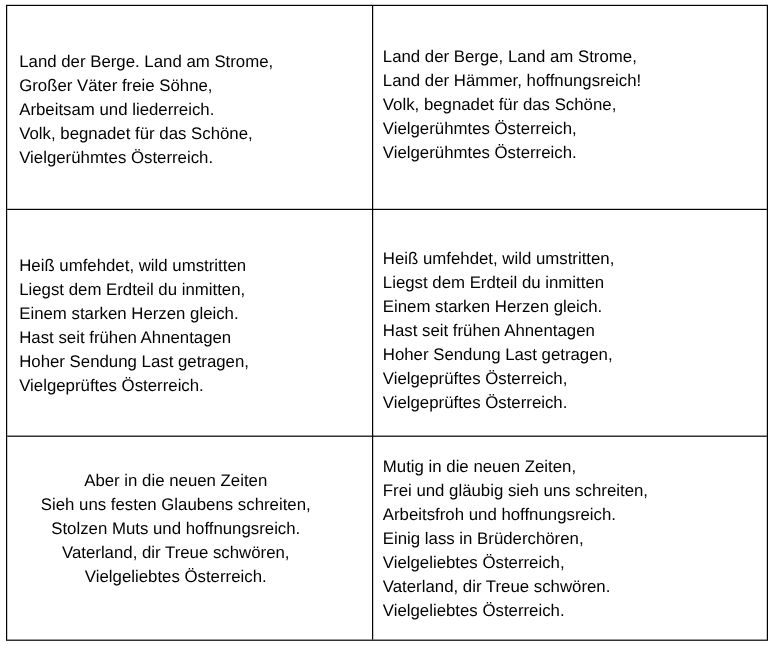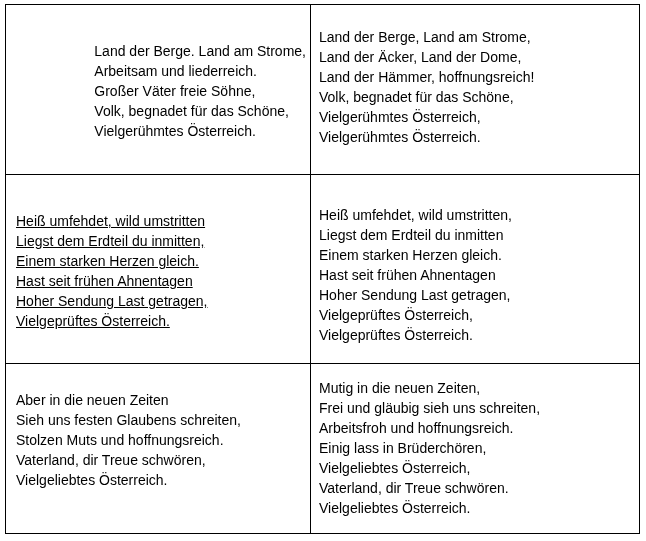--- a/index.html
+++ b/index.html
@@ -14,41 +14,40 @@
     .verse .line { display: block; white-space: nowrap; }
   </style>
 </head>
 <body>
 
 <div class="tbl">
   <div class="vline"></div>
   <div class="hline" style="top:169px"></div>
   <div class="hline" style="top:358px"></div>
 
-  <div class="cell" style="left:10px; top:0; width:290px; height:169px;justify-content:flex-end;">
+  <div class="cell" style="left:10px; top:0; width:290px; height:169px;">
     <div class="verse" style="margin-top:2px">
       <span class="line">Land der Berge. Land am Strome,</span>
+      <span class="line">Großer Väter freie Söhne,</span>
       <span class="line">Arbeitsam und liederreich.</span>
-      <span class="line">Großer Väter freie Söhne,</span>
       <span class="line">Volk, begnadet  für das Schöne,</span>
       <span class="line">Vielgerühmtes Österreich.</span>
     </div>
   </div>
   <div class="cell" style="left:313px; top:0; width:315px; height:169px;">
     <div class="verse" style="margin-top:-6px">
       <span class="line">Land der Berge, Land am Strome,</span>
-      <span class="line">Land der Äcker, Land der Dome,</span>
       <span class="line">Land der Hämmer, hoffnungsreich!</span>
       <span class="line">Volk, begnadet  für das Schöne,</span>
       <span class="line">Vielgerühmtes Österreich,</span>
       <span class="line">Vielgerühmtes Österreich.</span>
     </div>
   </div>
 
-  <div class="cell" style="left:10px; top:170px; width:290px; height:188px;text-decoration:underline;">
+  <div class="cell" style="left:10px; top:170px; width:290px; height:188px;">
     <div class="verse" style="margin-top:4px">
       <span class="line">Heiß umfehdet, wild umstritten</span>
       <span class="line">Liegst dem Erdteil du inmitten,</span>
       <span class="line">Einem starken Herzen gleich.</span>
       <span class="line">Hast seit frühen Ahnentagen</span>
       <span class="line">Hoher Sendung Last getragen,</span>
       <span class="line">Vielgeprüftes Österreich.</span>
     </div>
   </div>
   <div class="cell" style="left:313px; top:170px; width:315px; height:188px;">
@@ -56,21 +55,21 @@
       <span class="line">Heiß umfehdet, wild umstritten,</span>
       <span class="line">Liegst dem Erdteil du inmitten</span>
       <span class="line">Einem starken Herzen gleich.</span>
       <span class="line">Hast seit frühen Ahnentagen</span>
       <span class="line">Hoher Sendung Last getragen,</span>
       <span class="line">Vielgeprüftes Österreich,</span>
       <span class="line">Vielgeprüftes Österreich.</span>
     </div>
   </div>
 
-  <div class="cell" style="left:10px; top:359px; width:290px; height:169px;">
+  <div class="cell" style="left:28px; top:359px; width:290px; height:169px;text-align:center;">
     <div class="verse" style="margin-top:-18px">
       <span class="line">Aber in die neuen Zeiten</span>
       <span class="line">Sieh uns festen Glaubens schreiten,</span>
       <span class="line">Stolzen Muts und hoffnungsreich.</span>
       <span class="line">Vaterland, dir Treue schwören,</span>
       <span class="line">Vielgeliebtes Österreich.</span>
     </div>
   </div>
   <div class="cell" style="left:313px; top:359px; width:315px; height:169px;">
     <div class="verse" style="margin-top:-2px">

